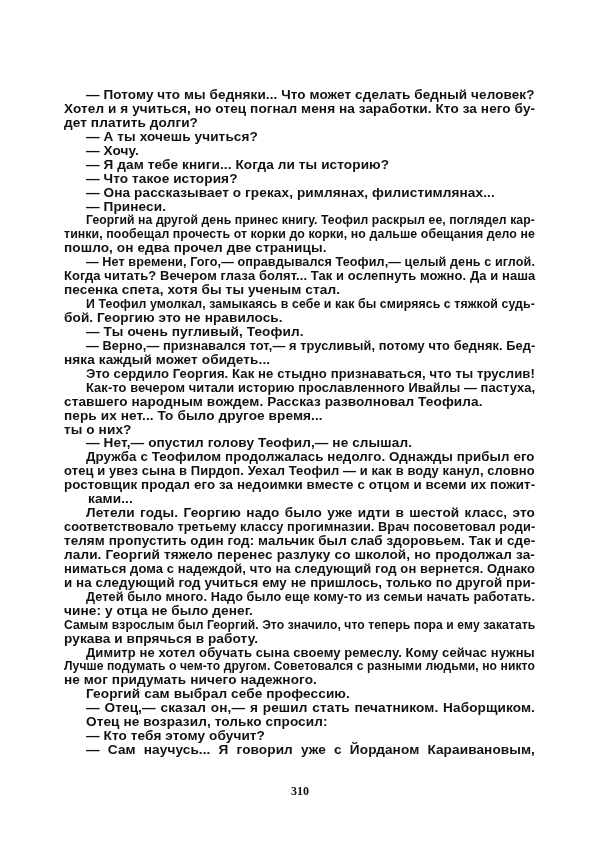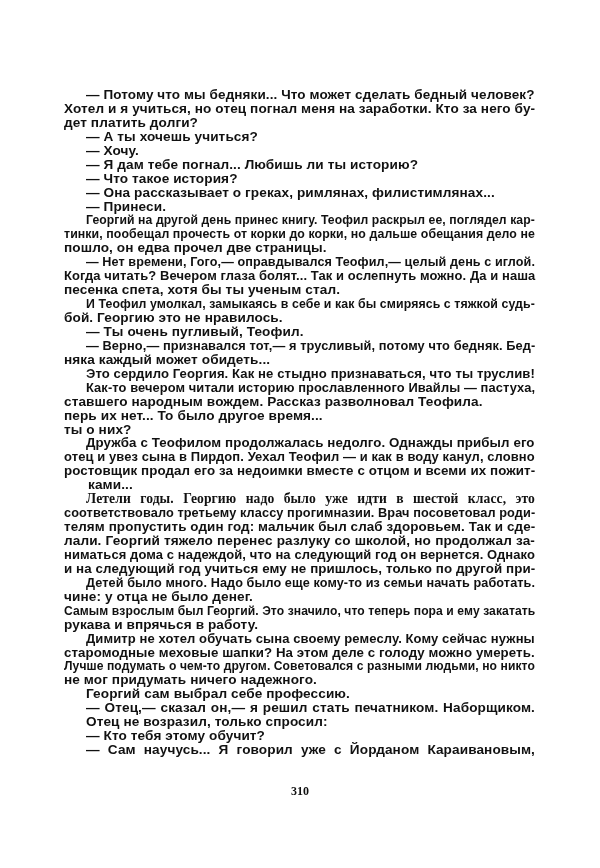--- a/index.html
+++ b/index.html
@@ -29,56 +29,56 @@
 </style>
 </head>
 <body>
 
 <div class="page" id="page-body">
     <div class="ln ind"><span class="inner" style="white-space: nowrap; width: auto; display: inline-block; transform-origin: left top; transform: scaleX(0.993363);">— Потому что мы бедняки... Что может сделать бедный человек?</span></div>
     <div class="ln"><span class="inner" style="white-space: nowrap; width: auto; display: inline-block; transform-origin: left top; transform: scaleX(0.997881);">Хотел и я учиться, но отец погнал меня на заработки. Кто за него бу-</span></div>
     <div class="ln end"><span class="inner" style="white-space: nowrap; width: auto;">дет платить долги?</span></div>
     <div class="ln ind end"><span class="inner" style="white-space: nowrap; width: auto;">— А ты хочешь учиться?</span></div>
     <div class="ln ind end"><span class="inner" style="white-space: nowrap; width: auto;">— Хочу.</span></div>
-    <div class="ln ind end"><span class="inner" style="white-space: nowrap; width: auto;">— Я дам тебе погнал... Любишь ли ты историю?</span></div>
+    <div class="ln ind end"><span class="inner" style="white-space: nowrap; width: auto;">— Я дам тебе книги... Когда ли ты историю?</span></div>
     <div class="ln ind end"><span class="inner" style="white-space: nowrap; width: auto;">— Что такое история?</span></div>
     <div class="ln ind end"><span class="inner" style="white-space: nowrap; width: auto;">— Она рассказывает о греках, римлянах, филистимлянах...</span></div>
     <div class="ln ind end"><span class="inner" style="white-space: nowrap; width: auto;">— Принеси.</span></div>
     <div class="ln ind"><span class="inner" style="white-space: nowrap; width: auto; display: inline-block; transform-origin: left top; transform: scaleX(0.896208);">Георгий на другой день принес книгу. Теофил раскрыл ее, поглядел кар-</span></div>
     <div class="ln"><span class="inner" style="white-space: nowrap; width: auto; display: inline-block; transform-origin: left top; transform: scaleX(0.907514);">тинки, пообещал прочесть от корки до корки, но дальше обещания дело не</span></div>
     <div class="ln end"><span class="inner" style="white-space: nowrap; width: auto;">пошло, он едва прочел две страницы.</span></div>
     <div class="ln ind"><span class="inner" style="white-space: nowrap; width: auto; display: inline-block; transform-origin: left top; transform: scaleX(0.927686);">— Нет времени, Гого,— оправдывался Теофил,— целый день с иглой.</span></div>
     <div class="ln"><span class="inner" style="white-space: nowrap; width: auto; display: inline-block; transform-origin: left top; transform: scaleX(0.953441);">Когда читать? Вечером глаза болят... Так и ослепнуть можно. Да и наша</span></div>
     <div class="ln end"><span class="inner" style="white-space: nowrap; width: auto;">песенка спета, хотя бы ты ученым стал.</span></div>
     <div class="ln ind"><span class="inner" style="white-space: nowrap; width: auto; display: inline-block; transform-origin: left top; transform: scaleX(0.907071);">И Теофил умолкал, замыкаясь в себе и как бы смиряясь с тяжкой судь-</span></div>
     <div class="ln end"><span class="inner" style="white-space: nowrap; width: auto;">бой. Георгию это не нравилось.</span></div>
     <div class="ln ind end"><span class="inner" style="white-space: nowrap; width: auto;">— Ты очень пугливый, Теофил.</span></div>
     <div class="ln ind"><span class="inner" style="white-space: nowrap; width: auto; display: inline-block; transform-origin: left top; transform: scaleX(0.9413);">— Верно,— признавался тот,— я трусливый, потому что бедняк. Бед-</span></div>
     <div class="ln end"><span class="inner" style="white-space: nowrap; width: auto;">няка каждый может обидеть...</span></div>
     <div class="ln ind"><span class="inner" style="white-space: nowrap; width: auto; display: inline-block; transform-origin: left top; transform: scaleX(0.963519);">Это сердило Георгия. Как не стыдно признаваться, что ты труслив!</span></div>
     <div class="ln ind"><span class="inner" style="white-space: nowrap; width: auto; display: inline-block; transform-origin: left top; transform: scaleX(0.947257);">Как-то вечером читали историю прославленного Ивайлы — пастуха,</span></div>
     <div class="ln end"><span class="inner" style="white-space: nowrap; width: auto;">ставшего народным вождем. Рассказ разволновал Теофила.</span></div>
     <div class="ln end"><span class="inner" style="white-space: nowrap; width: auto;">перь их нет... То было другое время...</span></div>
     <div class="ln end"><span class="inner" style="white-space: nowrap; width: auto;">ты о них?</span></div>
+    <div class="ln ind end"><span class="inner" style="white-space: nowrap; width: auto;">— Нет,— опустил голову Теофил,— не слышал.</span></div>
     <div class="ln ind"><span class="inner" style="white-space: nowrap; width: auto; display: inline-block; transform-origin: left top; transform: scaleX(0.978214);">Дружба с Теофилом продолжалась недолго. Однажды прибыл его</span></div>
     <div class="ln"><span class="inner" style="white-space: nowrap; width: auto; display: inline-block; transform-origin: left top; transform: scaleX(0.953441);">отец и увез сына в Пирдоп. Уехал Теофил — и как в воду канул, словно</span></div>
     <div class="ln"><span class="inner" style="white-space: nowrap; width: auto; display: inline-block; transform-origin: left top; transform: scaleX(0.98125);">ростовщик продал его за недоимки вместе с отцом и всеми их пожит-</span></div>
     <div class="ln end"><span class="inner" style="white-space: nowrap; width: auto; padding-left: 24px;">ками...</span></div>
-    <div class="ln ind"><span class="inner" style="white-space: normal; width: 449px; font-family: Liberation Serif, serif;">Летели годы. Георгию надо было уже идти в шестой класс, это</span></div>
+    <div class="ln ind"><span class="inner" style="white-space: normal; width: 449px;">Летели годы. Георгию надо было уже идти в шестой класс, это</span></div>
     <div class="ln"><span class="inner" style="white-space: nowrap; width: auto; display: inline-block; transform-origin: left top; transform: scaleX(0.936382);">соответствовало третьему классу прогимназии. Врач посоветовал роди-</span></div>
     <div class="ln"><span class="inner" style="white-space: nowrap; width: auto; display: inline-block; transform-origin: left top; transform: scaleX(0.987421);">телям пропустить один год: мальчик был слаб здоровьем. Так и сде-</span></div>
     <div class="ln"><span class="inner" style="white-space: normal; width: 471px;">лали. Георгий тяжело перенес разлуку со школой, но продолжал за-</span></div>
     <div class="ln"><span class="inner" style="white-space: nowrap; width: auto; display: inline-block; transform-origin: left top; transform: scaleX(0.955375);">ниматься дома с надеждой, что на следующий год он вернется. Однако</span></div>
     <div class="ln"><span class="inner" style="white-space: nowrap; width: auto; display: inline-block; transform-origin: left top; transform: scaleX(0.98125);">и на следующий год учиться ему не пришлось, только по другой при-</span></div>
     <div class="ln ind"><span class="inner" style="white-space: nowrap; width: auto; display: inline-block; transform-origin: left top; transform: scaleX(0.931535);">Детей было много. Надо было еще кому-то из семьи начать работать.</span></div>
     <div class="ln end"><span class="inner" style="white-space: nowrap; width: auto;">чине: у отца не было денег.</span></div>
     <div class="ln"><span class="inner" style="white-space: nowrap; width: auto; display: inline-block; transform-origin: left top; transform: scaleX(0.890359);">Самым взрослым был Георгий. Это значило, что теперь пора и ему закатать</span></div>
     <div class="ln end"><span class="inner" style="white-space: nowrap; width: auto;">рукава и впрячься в работу.</span></div>
     <div class="ln ind"><span class="inner" style="white-space: nowrap; width: auto; display: inline-block; transform-origin: left top; transform: scaleX(0.957356);">Димитр не хотел обучать сына своему ремеслу. Кому сейчас нужны</span></div>
-    <div class="ln"><span class="inner" style="white-space: nowrap; width: auto; display: inline-block; transform-origin: left top; transform: scaleX(0.975155);">старомодные меховые шапки? На этом деле с голоду можно умереть.</span></div>
     <div class="ln"><span class="inner" style="white-space: nowrap; width: auto; display: inline-block; transform-origin: left top; transform: scaleX(0.890359);">Лучше подумать о чем-то другом. Советовался с разными людьми, но никто</span></div>
     <div class="ln end"><span class="inner" style="white-space: nowrap; width: auto;">не мог придумать ничего надежного.</span></div>
     <div class="ln ind end"><span class="inner" style="white-space: nowrap; width: auto;">Георгий сам выбрал себе профессию.</span></div>
     <div class="ln ind"><span class="inner" style="white-space: normal; width: 449px;">— Отец,— сказал он,— я решил стать печатником. Наборщиком.</span></div>
     <div class="ln ind end"><span class="inner" style="white-space: nowrap; width: auto;">Отец не возразил, только спросил:</span></div>
     <div class="ln ind end"><span class="inner" style="white-space: nowrap; width: auto;">— Кто тебя этому обучит?</span></div>
     <div class="ln ind"><span class="inner" style="white-space: normal; width: 449px;">— Сам научусь... Я говорил уже с Йорданом Караивановым,</span></div>
   </div>
 <div class="pagenum">310</div>
 

